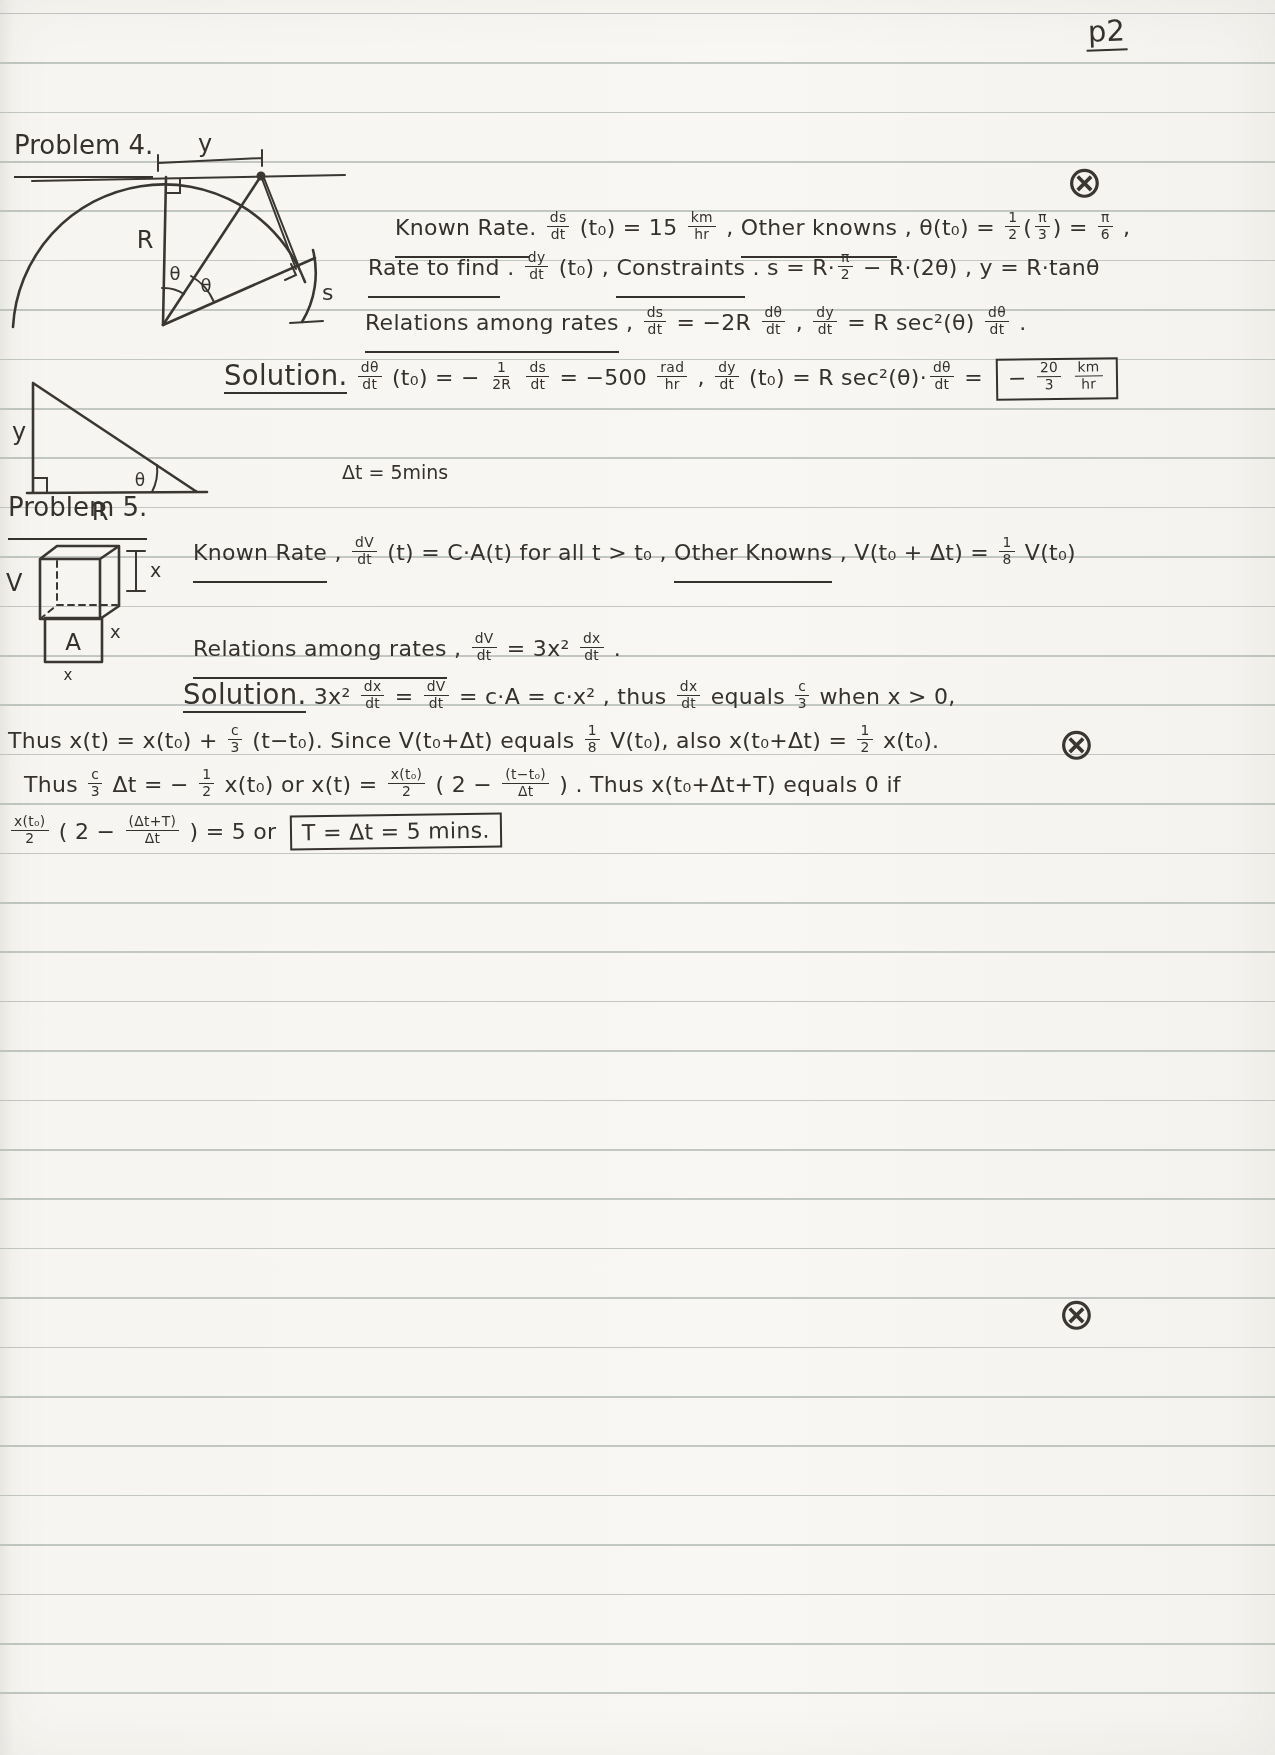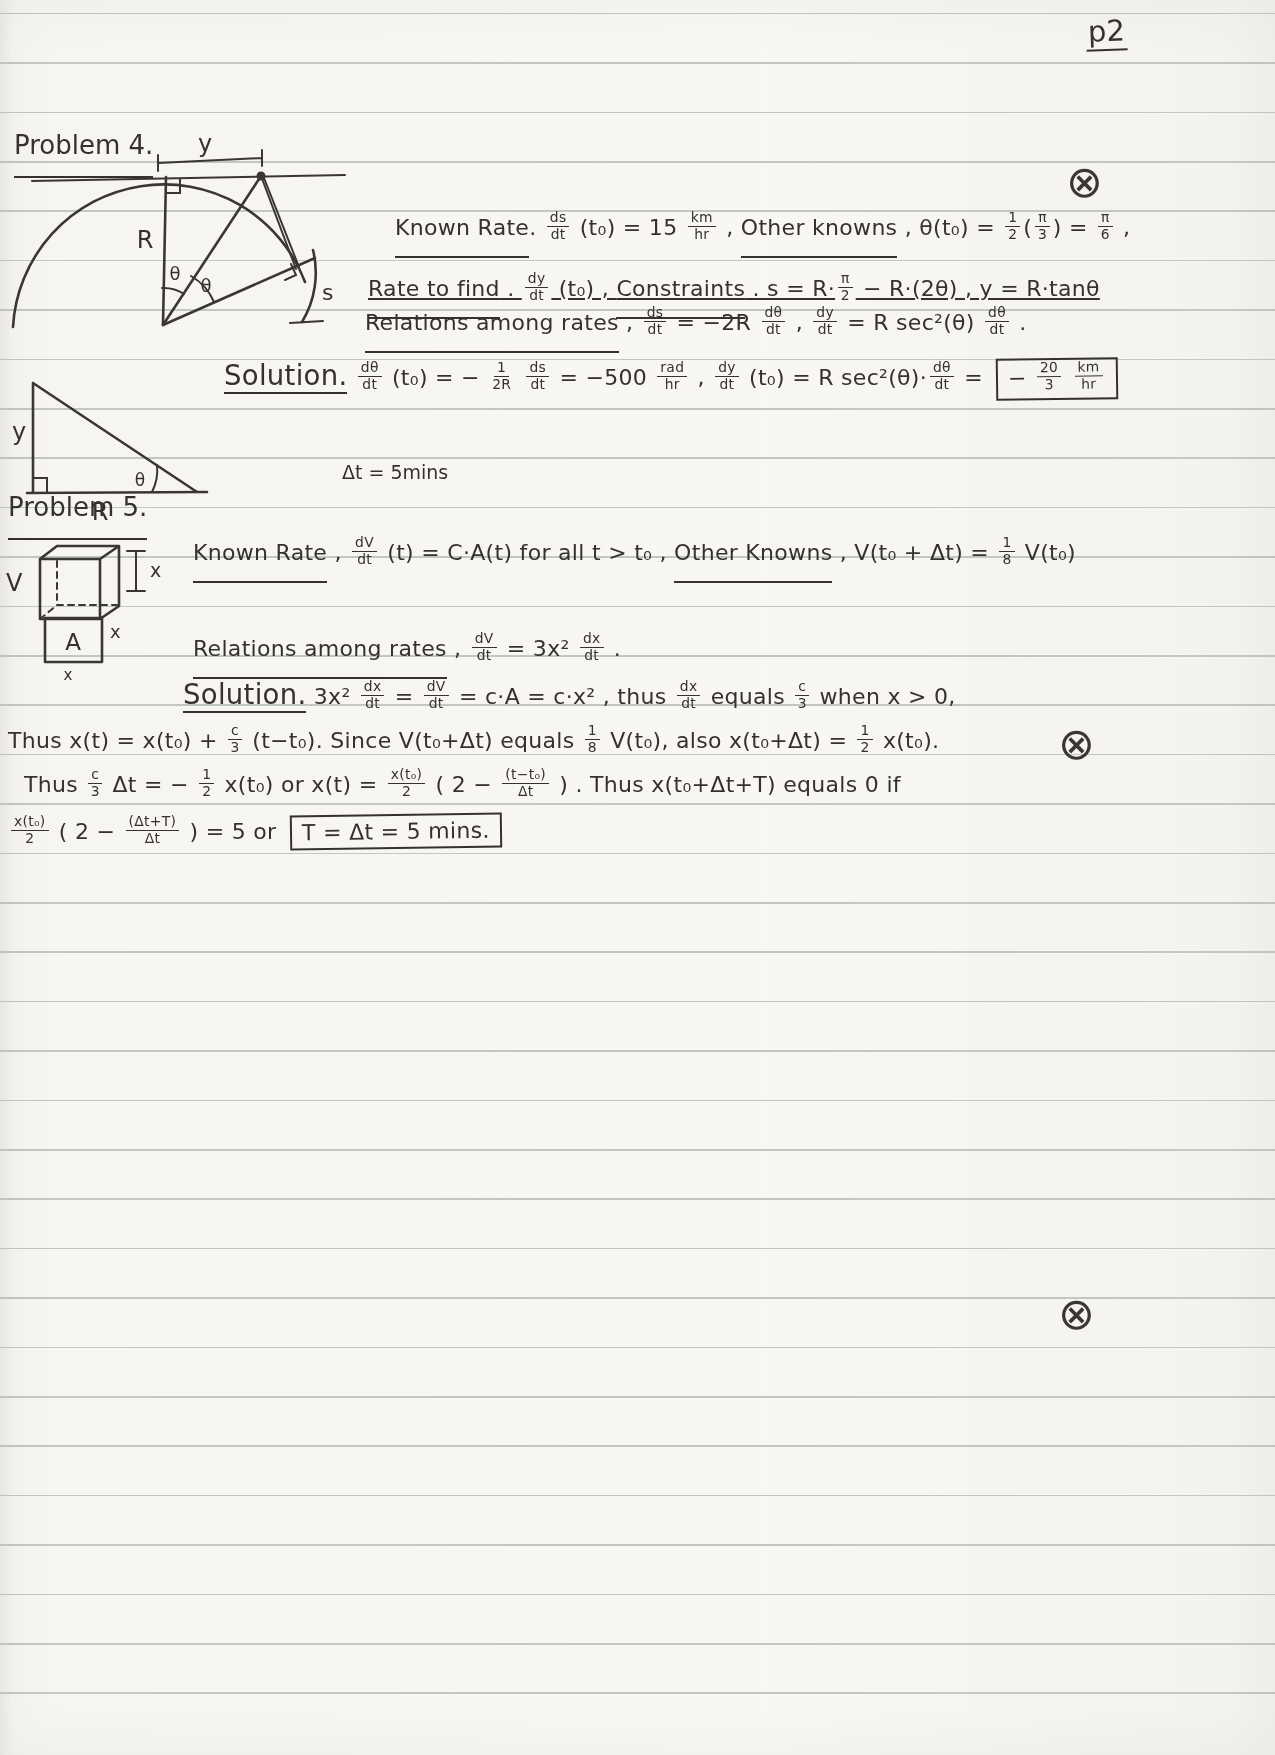--- a/index.html
+++ b/index.html
@@ -104,21 +104,21 @@
       </span><span class="hw-t"> , </span><span class="hw-u">Other knowns</span><span class="hw-t"> , θ(t₀) = </span><span class="frac">
         <span class="fn">1</span>
         <span class="fd">2</span>
       </span><span class="hw-t">(</span><span class="frac">
         <span class="fn">π</span>
         <span class="fd">3</span>
       </span><span class="hw-t">) = </span><span class="frac">
         <span class="fn">π</span>
         <span class="fd">6</span>
       </span><span class="hw-t"> ,</span></div>
-  <div class="line" style="left:368px;top:274px;text-decoration:underline;"><span class="hw-u">Rate to find</span><span class="hw-t"> . </span><span class="frac">
+  <div class="line" style="left:368px;top:253px;"><span class="hw-u">Rate to find</span><span class="hw-t"> . </span><span class="frac">
         <span class="fn">dy</span>
         <span class="fd">dt</span>
       </span><span class="hw-t"> (t₀) , </span><span class="hw-u">Constraints</span><span class="hw-t"> .  s = R·</span><span class="frac">
         <span class="fn">π</span>
         <span class="fd">2</span>
       </span><span class="hw-t"> − R·(2θ) , y = R·tanθ</span></div>
   <div class="line" style="left:365px;top:308px;"><span class="hw-u">Relations among rates</span><span class="hw-t"> , </span><span class="frac">
         <span class="fn">ds</span>
         <span class="fd">dt</span>
       </span><span class="hw-t"> = −2R </span><span class="frac">

